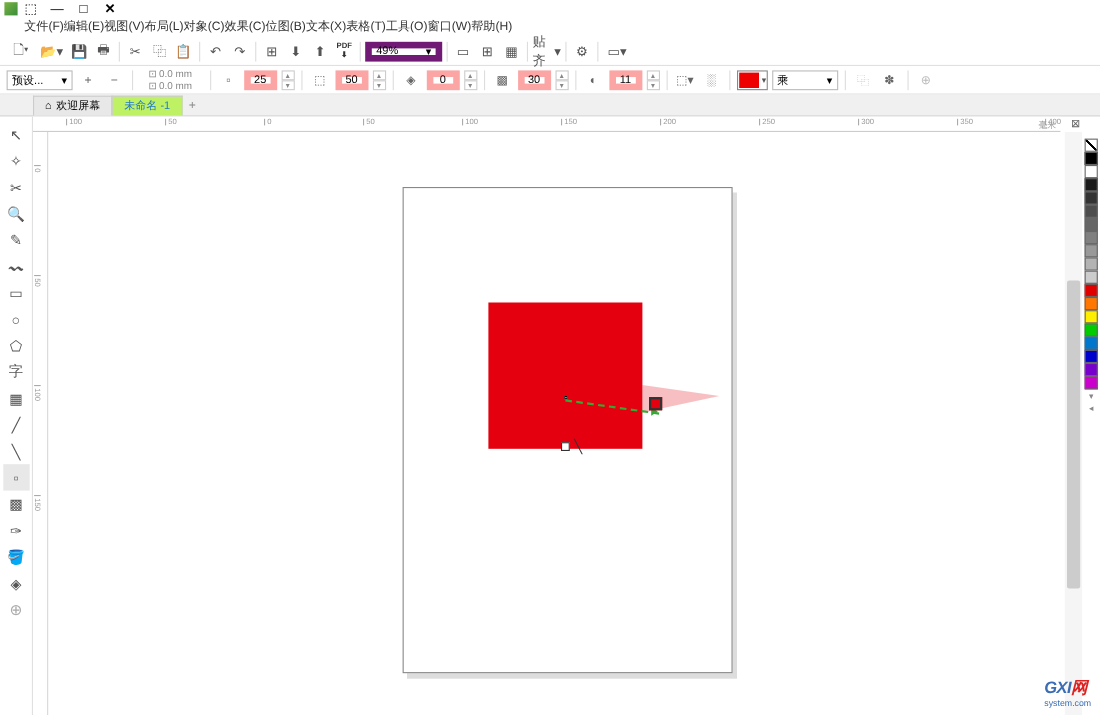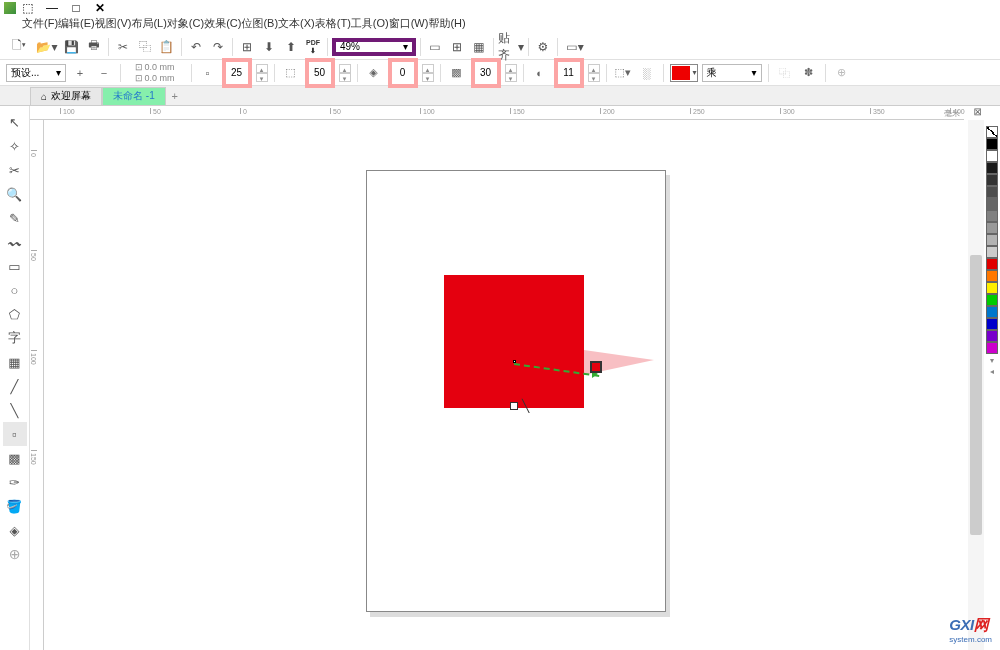--- a/index.html
+++ b/index.html
@@ -12,41 +12,41 @@
     .title-bar .win-btns span { width: 16px; height: 12px; display: flex; align-items: center; justify-content: center; font-size: 12px; cursor: pointer; }
     .win-close { font-weight: bold; }
     
     .menu-bar { height: 18px; display: flex; align-items: flex-start; padding: 0 22px; gap: 0; color: #333; font-size: 11px; }
     .menu-bar span { cursor: pointer; }
     
     .toolbar1 { height: 26px; display: flex; align-items: center; padding: 0 6px; gap: 2px; border-bottom: 1px solid #e0e0e0; }
     .toolbar1 .tb-btn { width: 20px; height: 20px; display: flex; align-items: center; justify-content: center; cursor: pointer; color: #555; font-size: 12px; }
     .toolbar1 .tb-btn.dd { width: 26px; }
     .toolbar1 .sep { width: 1px; height: 18px; background: #ddd; margin: 0 2px; }
-    .toolbar1 .zoom-box { width: 84px; height: 18px; border: 4px solid #701a75; display: flex; align-items: center; padding: 0 4px; font-size: 10px; justify-content: space-between; }
+    .toolbar1 .zoom-box { width: 70px; height: 18px; border: 6px solid #701a75; display: flex; align-items: center; padding: 0 4px; font-size: 10px; justify-content: space-between; }
     .pdf-label { font-size: 7px; font-weight: bold; color: #333; text-align: center; line-height: 8px; }
     
     .toolbar2 { height: 26px; display: flex; align-items: center; padding: 0 6px; gap: 4px; border-bottom: 1px solid #e0e0e0; }
     .preset-box { width: 60px; height: 18px; border: 1px solid #bbb; display: flex; align-items: center; padding: 0 4px; font-size: 10px; justify-content: space-between; }
     .xy-group { display: flex; flex-direction: column; margin-left: 8px; }
     .xy-row { display: flex; align-items: center; gap: 2px; font-size: 9px; color: #888; }
     .xy-row .val { width: 40px; height: 11px; font-size: 9px; color: #888; }
-    .small-input { width: 30px; height: 30px; border: 4px solid #fca5a5; display: flex; align-items: center; justify-content: center; font-size: 10px; }
+    .small-input { width: 30px; height: 18px; border: 6px solid #fca5a5; display: flex; align-items: center; justify-content: center; font-size: 10px; }
     .blend-box { width: 60px; height: 18px; border: 1px solid #bbb; display: flex; align-items: center; padding: 0 4px; font-size: 10px; justify-content: space-between; }
     .color-swatch { width: 28px; height: 18px; border: 1px solid #888; display: flex; align-items: center; }
     .color-swatch .inner { width: 18px; height: 14px; background: #e00; margin: 1px; }
     .color-swatch .dd { font-size: 8px; color: #555; margin-left: 2px; }
     .tb2-btn { width: 20px; height: 20px; display: flex; align-items: center; justify-content: center; cursor: pointer; color: #666; font-size: 11px; }
     .tb2-sep { width: 1px; height: 18px; background: #ddd; margin: 0 2px; }
     .spinner { width: 12px; display: flex; flex-direction: column; }
     .spinner span { height: 9px; font-size: 7px; color: #888; text-align: center; line-height: 9px; border: 1px solid #ccc; cursor: pointer; }
     
     .tabs-bar { height: 20px; display: flex; align-items: center; background: #f0f0f0; border-bottom: 1px solid #ccc; padding-left: 30px; }
     .tab { height: 18px; padding: 0 10px; display: flex; align-items: center; gap: 4px; font-size: 10px; background: #e8e8e8; border: 1px solid #ccc; border-bottom: none; cursor: pointer; }
-    .tab.active { background: #86efac; color: #2277cc; }
+    .tab.active { background: #bef264; color: #2277cc; }
     .tab .home-icon { font-size: 10px; }
     .tab-add { width: 18px; height: 18px; display: flex; align-items: center; justify-content: center; font-size: 11px; color: #888; cursor: pointer; }
     
     .main-area { display: flex; height: 560px; }
     
     .left-tools { width: 30px; background: #fff; border-right: 1px solid #e0e0e0; display: flex; flex-direction: column; align-items: center; padding-top: 4px; gap: 0; }
     .left-tools .tool { width: 24px; height: 24px; display: flex; align-items: center; justify-content: center; cursor: pointer; font-size: 13px; color: #555; }
     .left-tools .tool.expand { color: #aaa; font-size: 14px; }
     
     .canvas-container { flex: 1; position: relative; background: #fff; overflow: hidden; }

